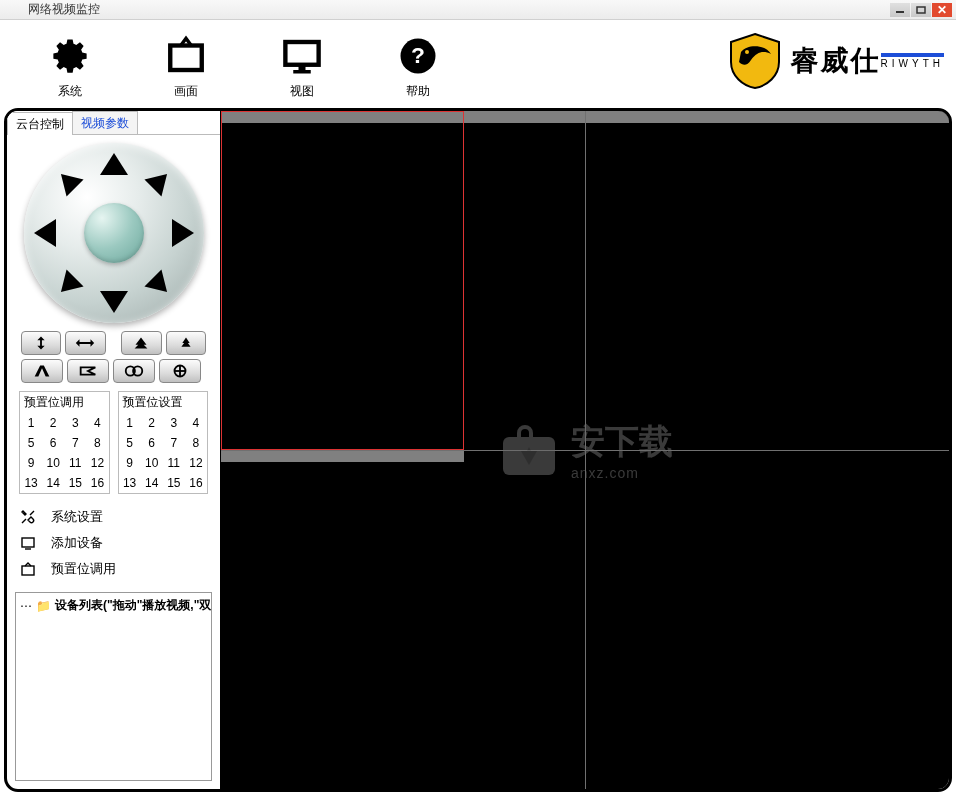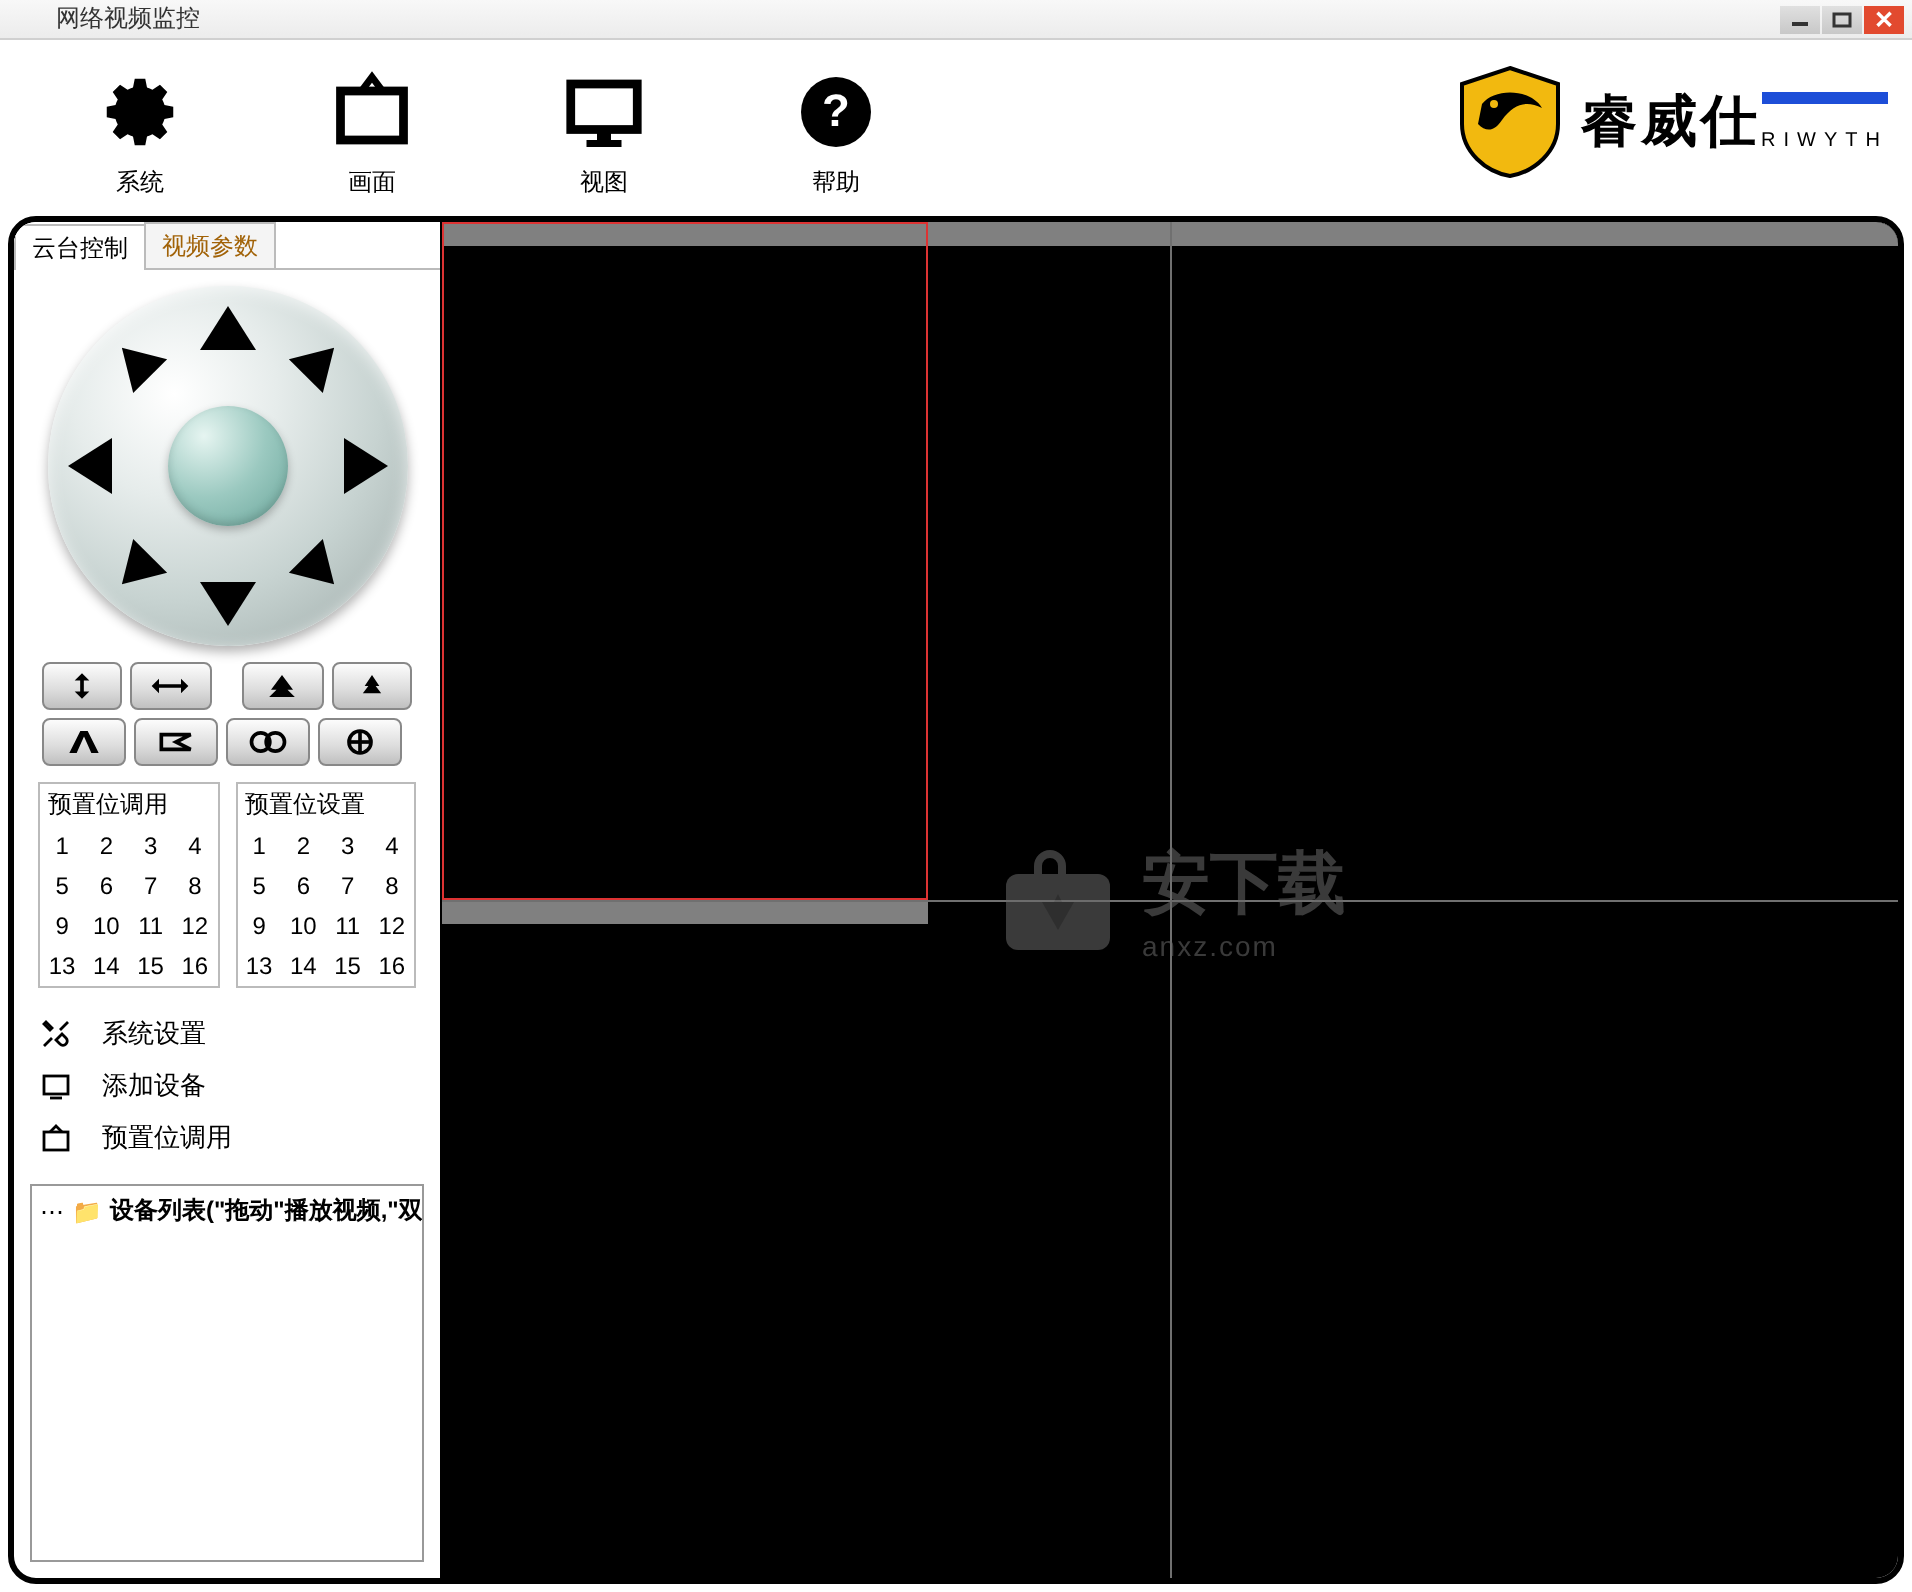--- a/index.html
+++ b/index.html
@@ -12,28 +12,28 @@
 .win-max { background: linear-gradient(#e0e0e0,#c8c8c8); }
 .win-close { background: #e24a2f; color: #fff; font-weight: bold; }
 
 .toolbar { height: 86px; display: flex; align-items: center; padding: 10px 40px 2px 40px; gap: 56px; position: relative; }
 .tool-item { display: flex; flex-direction: column; align-items: center; gap: 6px; cursor: pointer; width: 60px; }
 .tool-icon { width: 42px; height: 42px; display: flex; align-items: center; justify-content: center; }
 .logo-area { position: absolute; right: 12px; top: 12px; display: flex; align-items: center; gap: 8px; }
 .logo-badge { width: 56px; height: 58px; }
 .logo-text { display: flex; flex-direction: row; align-items: center; }
 .logo-cn { font-size: 28px; font-weight: 900; letter-spacing: 2px; }
-.logo-en { font-size: 10px; letter-spacing: 4px; border-top: 6px solid #1d4ed8; padding-top: 13px; }
+.logo-en { font-size: 10px; letter-spacing: 4px; border-top: 4px solid #1d4ed8; padding-top: 1px; }
 
 .main-frame { position: absolute; left: 4px; top: 108px; right: 4px; bottom: 4px; border: 3px solid #000; border-radius: 14px; background: #fff; display: flex; overflow: hidden; }
 .left-panel { width: 214px; border-right: 1px solid #000; display: flex; flex-direction: column; }
 .tabs-row { display: flex; border-bottom: 1px solid #bbb; height: 24px; background: #fff; }
 .tab { padding: 3px 8px; font-size: 12px; border: 1px solid #bbb; border-bottom: none; background: #fff; margin-right: -1px; cursor: pointer; }
 .tab.active { background: #fff; position: relative; top: 1px; }
-.tab:not(.active){ color: #a16207; background: #f4f4f4; }
+.tab:not(.active){ color: #1d4ed8; background: #f4f4f4; }
 
 .ptz-dial { width: 180px; height: 180px; margin: 8px auto; position: relative; border-radius: 50%; background: radial-gradient(circle at 35% 30%, #fff 0%, #e6eceb 30%, #c7d3d1 60%, #9aa7a5 100%); box-shadow: 0 3px 6px rgba(0,0,0,0.3), inset 0 2px 8px rgba(255,255,255,0.7); }
 .ptz-center { position: absolute; left: 50%; top: 50%; width: 60px; height: 60px; margin-left: -30px; margin-top: -30px; border-radius: 50%; background: radial-gradient(circle at 30% 25%, #e6f5f1, #9bc9c0, #6aa69b); box-shadow: 0 2px 4px rgba(0,0,0,0.25), inset 0 -2px 4px rgba(0,0,0,0.15); cursor: pointer; }
 .ptz-arrow { position: absolute; width: 0; height: 0; cursor: pointer; }
 .arr-n { left: 50%; top: 10px; margin-left: -14px; border-left: 14px solid transparent; border-right: 14px solid transparent; border-bottom: 22px solid #000; }
 .arr-s { left: 50%; bottom: 10px; margin-left: -14px; border-left: 14px solid transparent; border-right: 14px solid transparent; border-top: 22px solid #000; }
 .arr-w { top: 50%; left: 10px; margin-top: -14px; border-top: 14px solid transparent; border-bottom: 14px solid transparent; border-right: 22px solid #000; }
 .arr-e { top: 50%; right: 10px; margin-top: -14px; border-top: 14px solid transparent; border-bottom: 14px solid transparent; border-left: 22px solid #000; }
 .diag { position: absolute; width: 0; height: 0; border-left: 12px solid transparent; border-right: 12px solid transparent; border-bottom: 20px solid #000; cursor: pointer; }
 .d-ne { right: 32px; top: 28px; transform: rotate(45deg); }

